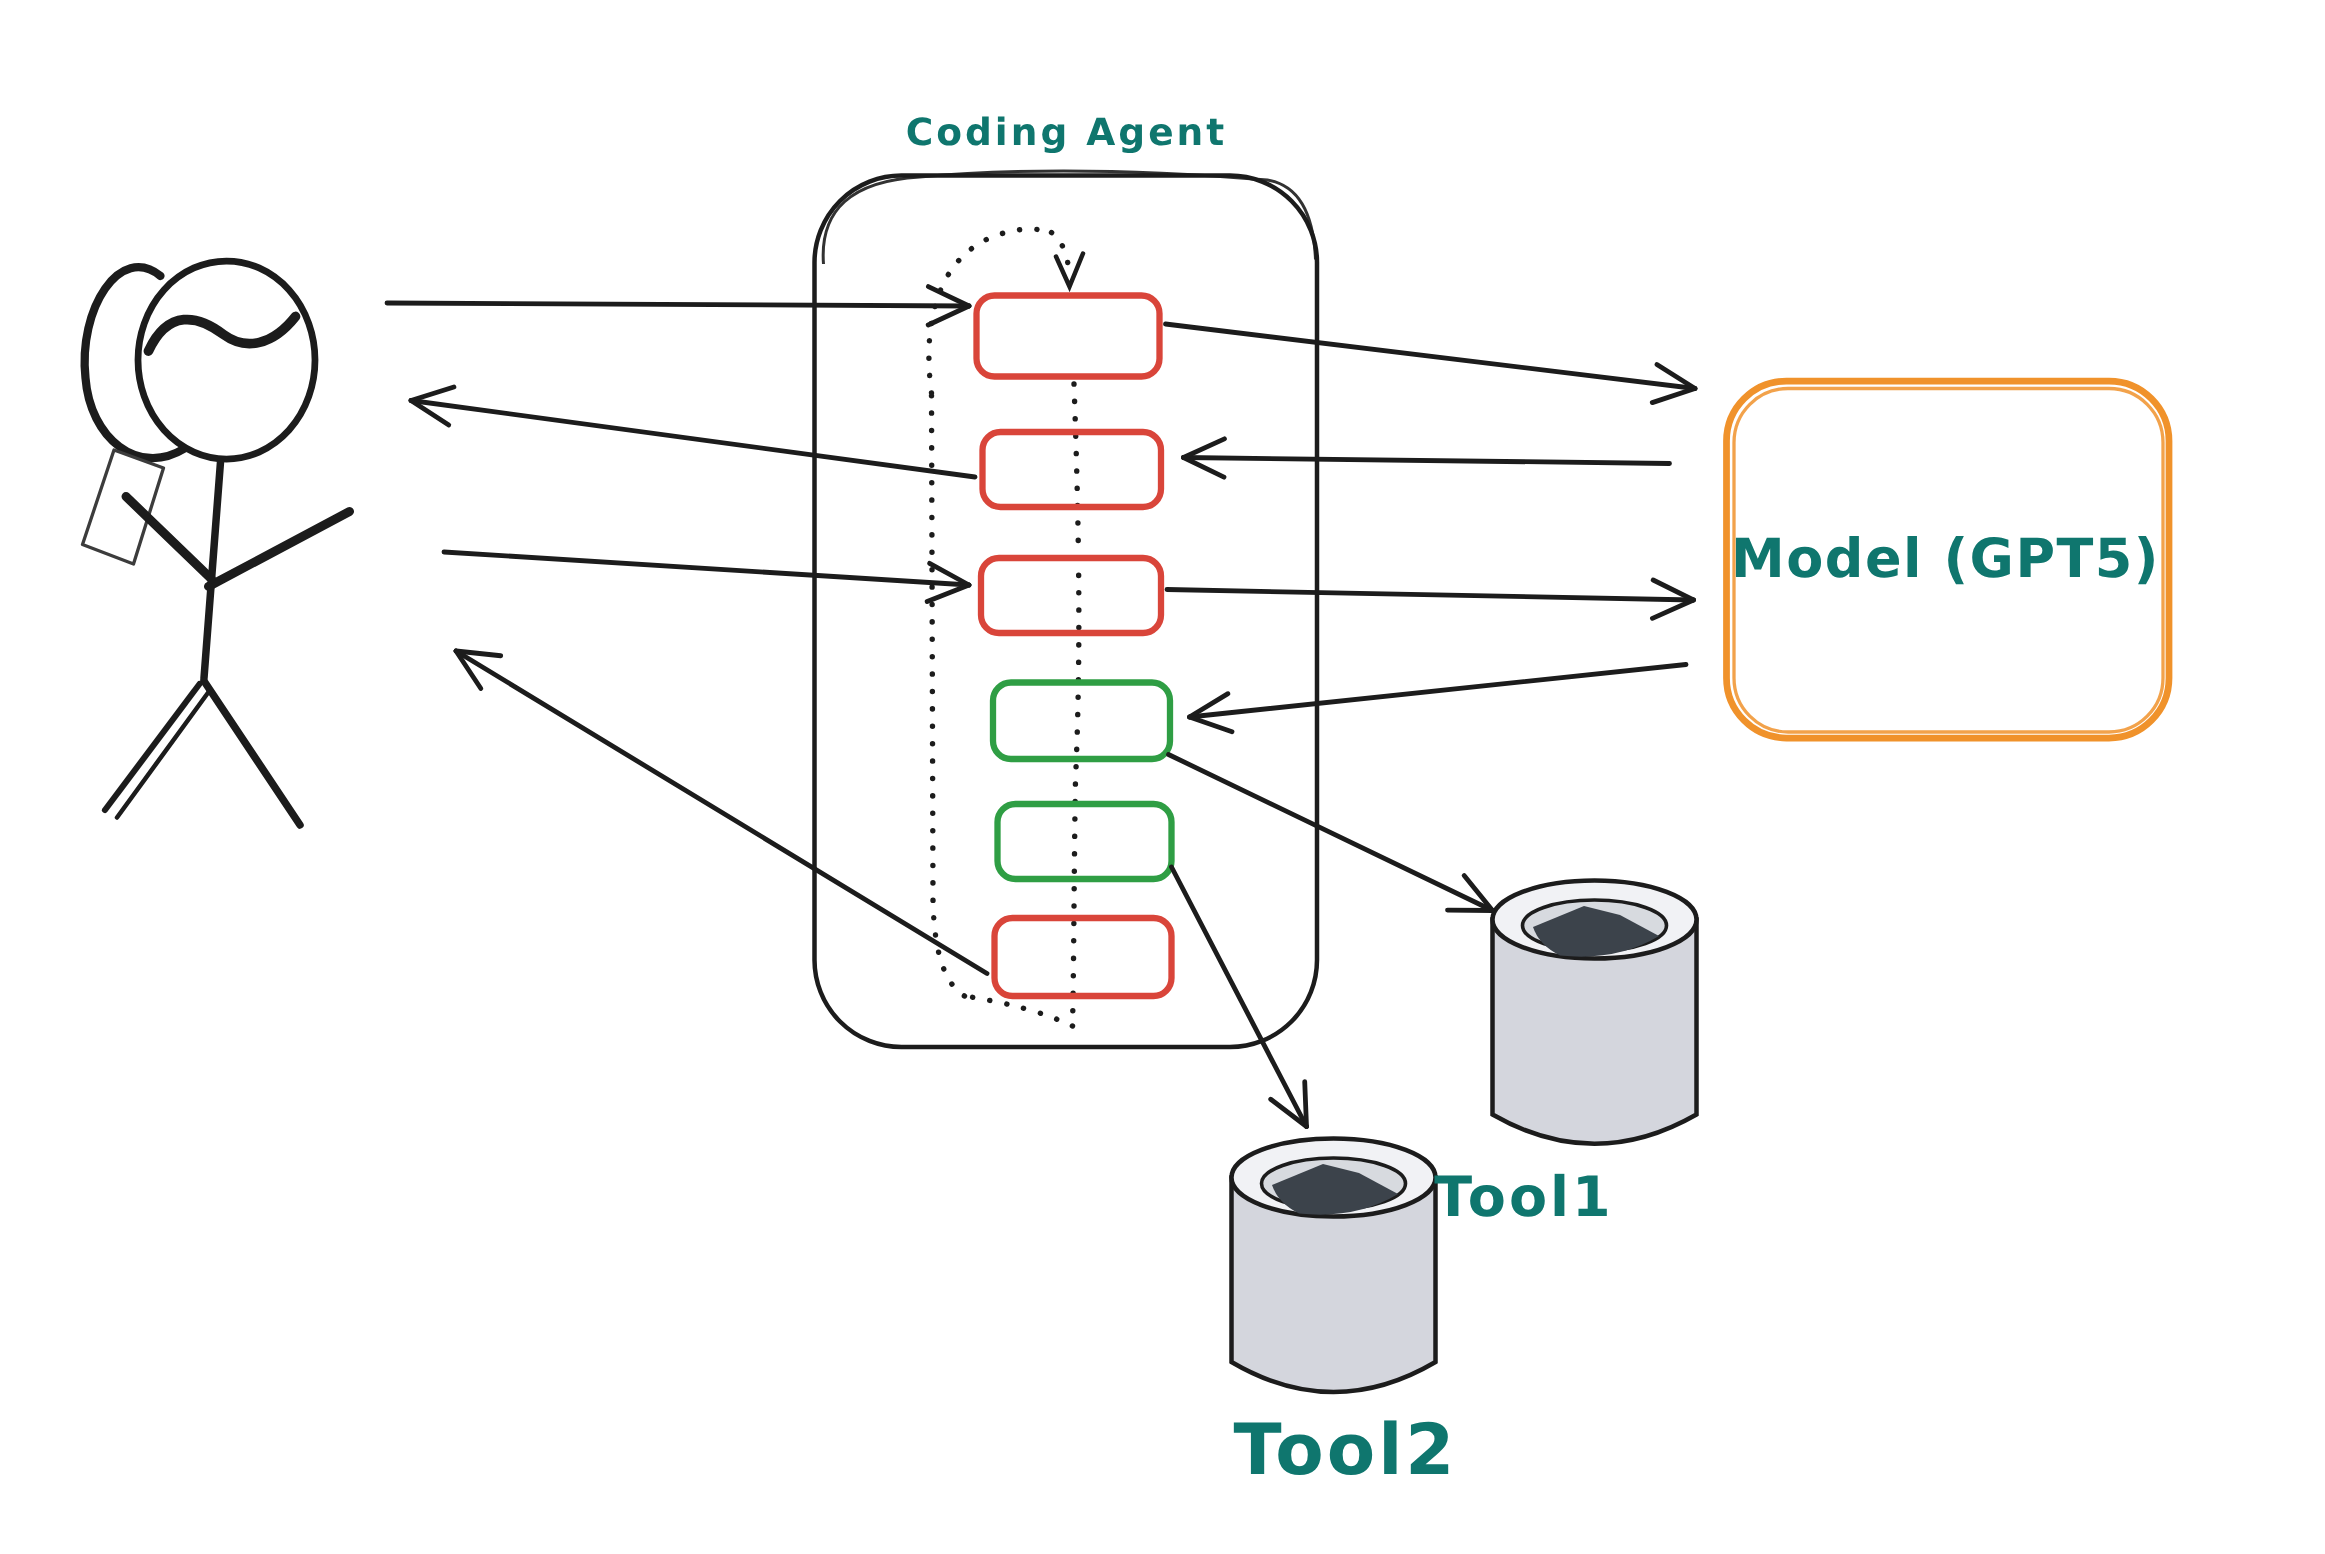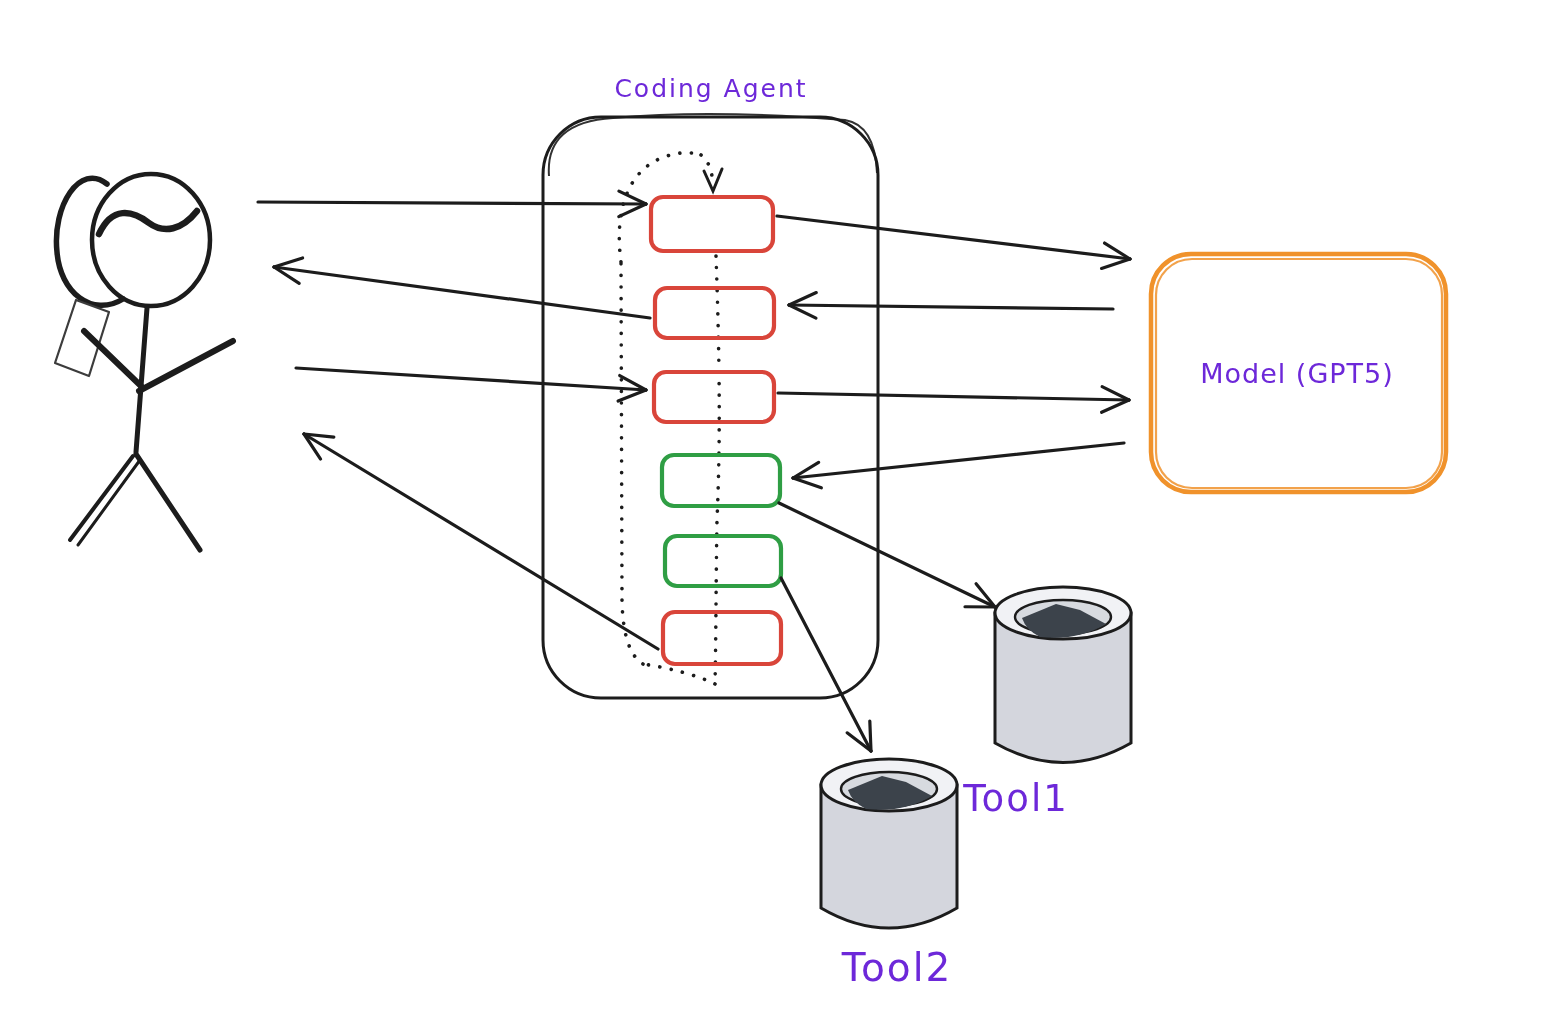--- a/index.html
+++ b/index.html
@@ -3,26 +3,26 @@
 <meta charset="utf-8">
 <style>
   html,body{margin:0;padding:0;background:#ffffff;}
   #canvas{
     position:relative;width:1550px;height:1036px;background:#ffffff;
     overflow:hidden;font-family:"DejaVu Sans",sans-serif;color:#1c1c1c;
   }
   #diagram-svg{position:absolute;left:0;top:0;}
   .label{
     position:absolute;transform:translate(-50%,-50%);
-    color:#6d28d9;font-weight:400;white-space:nowrap;letter-spacing:1px;
+    color:#0f766e;font-weight:700;white-space:nowrap;letter-spacing:1px;
   }
   .label.title{font-size:25px;letter-spacing:2px;}
-  .label.model{font-size:27px;}
+  .label.model{font-size:36px;}
   .label.tool-1{font-size:37px;letter-spacing:2px;}
-  .label.tool-2{font-size:39px;letter-spacing:2px;}
+  .label.tool-2{font-size:47px;letter-spacing:2px;}
 </style>
 </head>
 <body>
 
 <div id="canvas">
 
   <svg id="diagram-svg" width="1550" height="1036" viewBox="0 0 1550 1036">
 
     <g stroke="#1c1c1c" fill="none" stroke-linecap="round" stroke-linejoin="round">
       <ellipse cx="151" cy="240" rx="59" ry="66" stroke-width="4.5"></ellipse>

